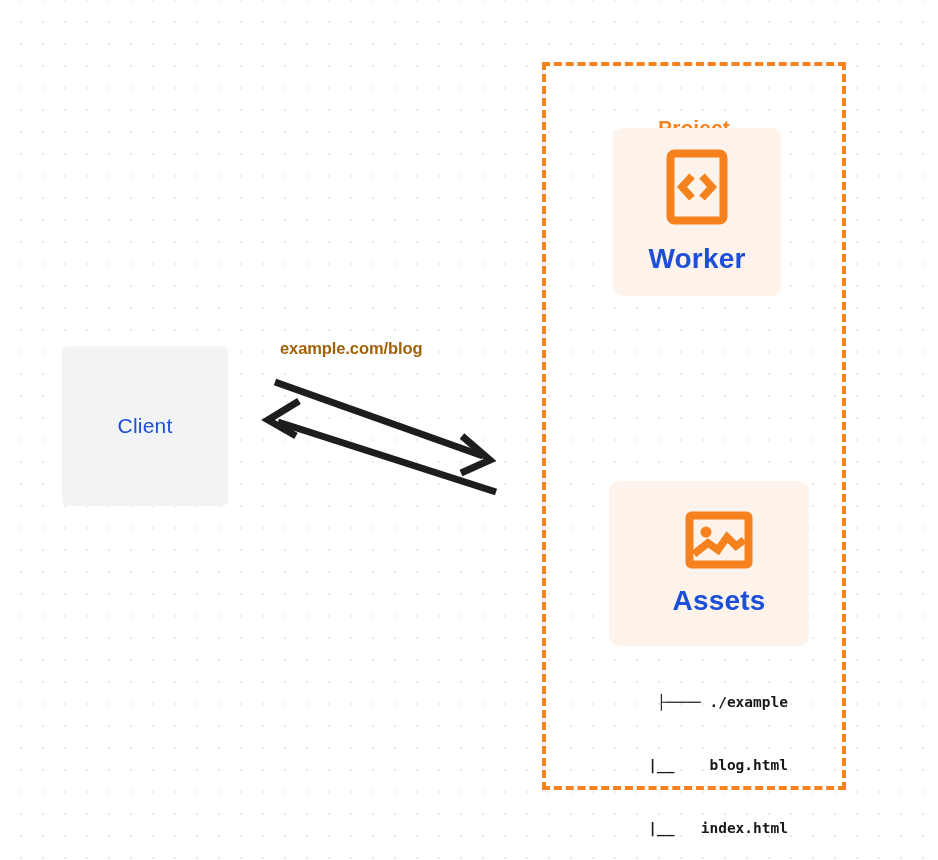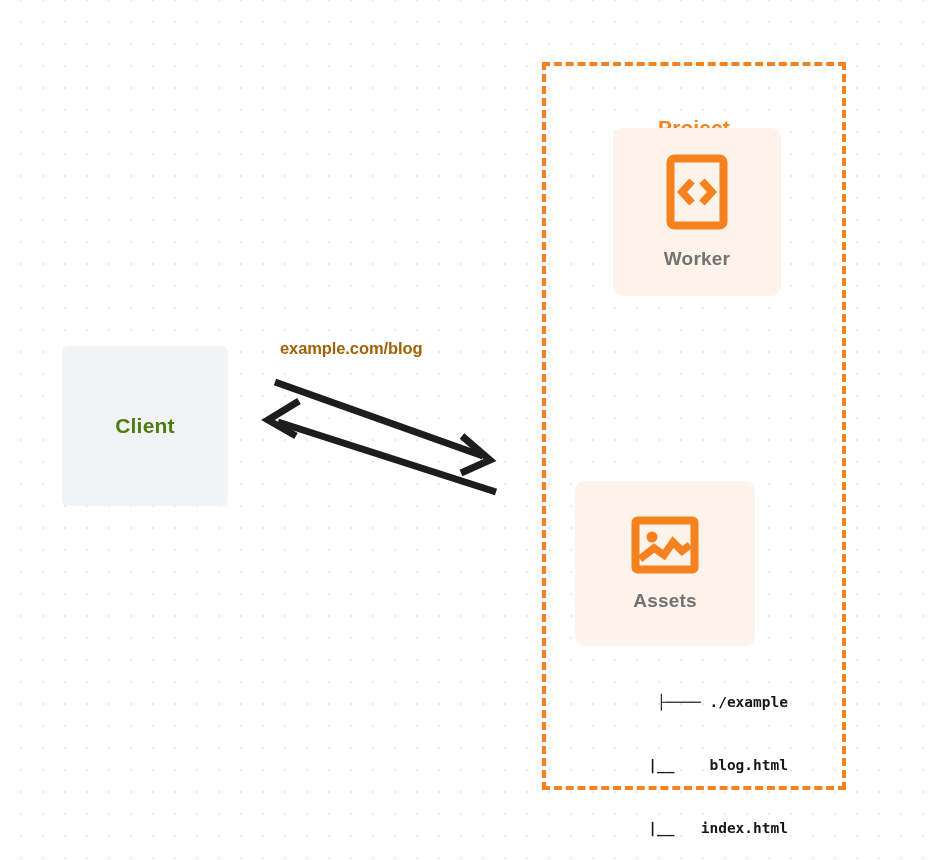--- a/index.html
+++ b/index.html
@@ -31,22 +31,22 @@
     width: 166px;
     height: 160px;
     background: #f2f3f5;
     border-radius: 6px;
     display: flex;
     align-items: center;
     justify-content: center;
   }
   #client-box .box-label {
     font-size: 21px;
-    font-weight: 700;
-    color: #4d7c0f;
+    font-weight: 400;
+    color: #1d4ed8;
     letter-spacing: 0.2px;
   }
 
   
   #edge-label {
     position: absolute;
     left: 280px;
     top: 339px;
     font-size: 16.5px;
     font-weight: 700;
@@ -99,35 +99,36 @@
     align-items: center;
     justify-content: center;
   }
   #worker-card {
     left: 613px;
     top: 128px;
     width: 168px;
     height: 168px;
   }
   #assets-card {
-    left: 575px;
+    left: 609px;
     top: 481px;
     width: 180px;
     height: 165px;
+    padding-left: 20px;
   }
   .service-card .card-icon {
     display: block;
     line-height: 0;
   }
   #worker-card .card-icon { margin-bottom: 18px; }
   #assets-card .card-icon { margin-bottom: 16px; }
   .service-card .card-label {
-    font-size: 19px;
-    font-weight: 700;
-    color: #737373;
+    font-size: 28px;
+    font-weight: 700;
+    color: #1d4ed8;
     letter-spacing: 0.2px;
   }
 
   
   #file-tree {
     position: absolute;
     left: 588px;
     top: 650px;
     width: 200px;
     font-family: "DejaVu Sans Mono", monospace;

